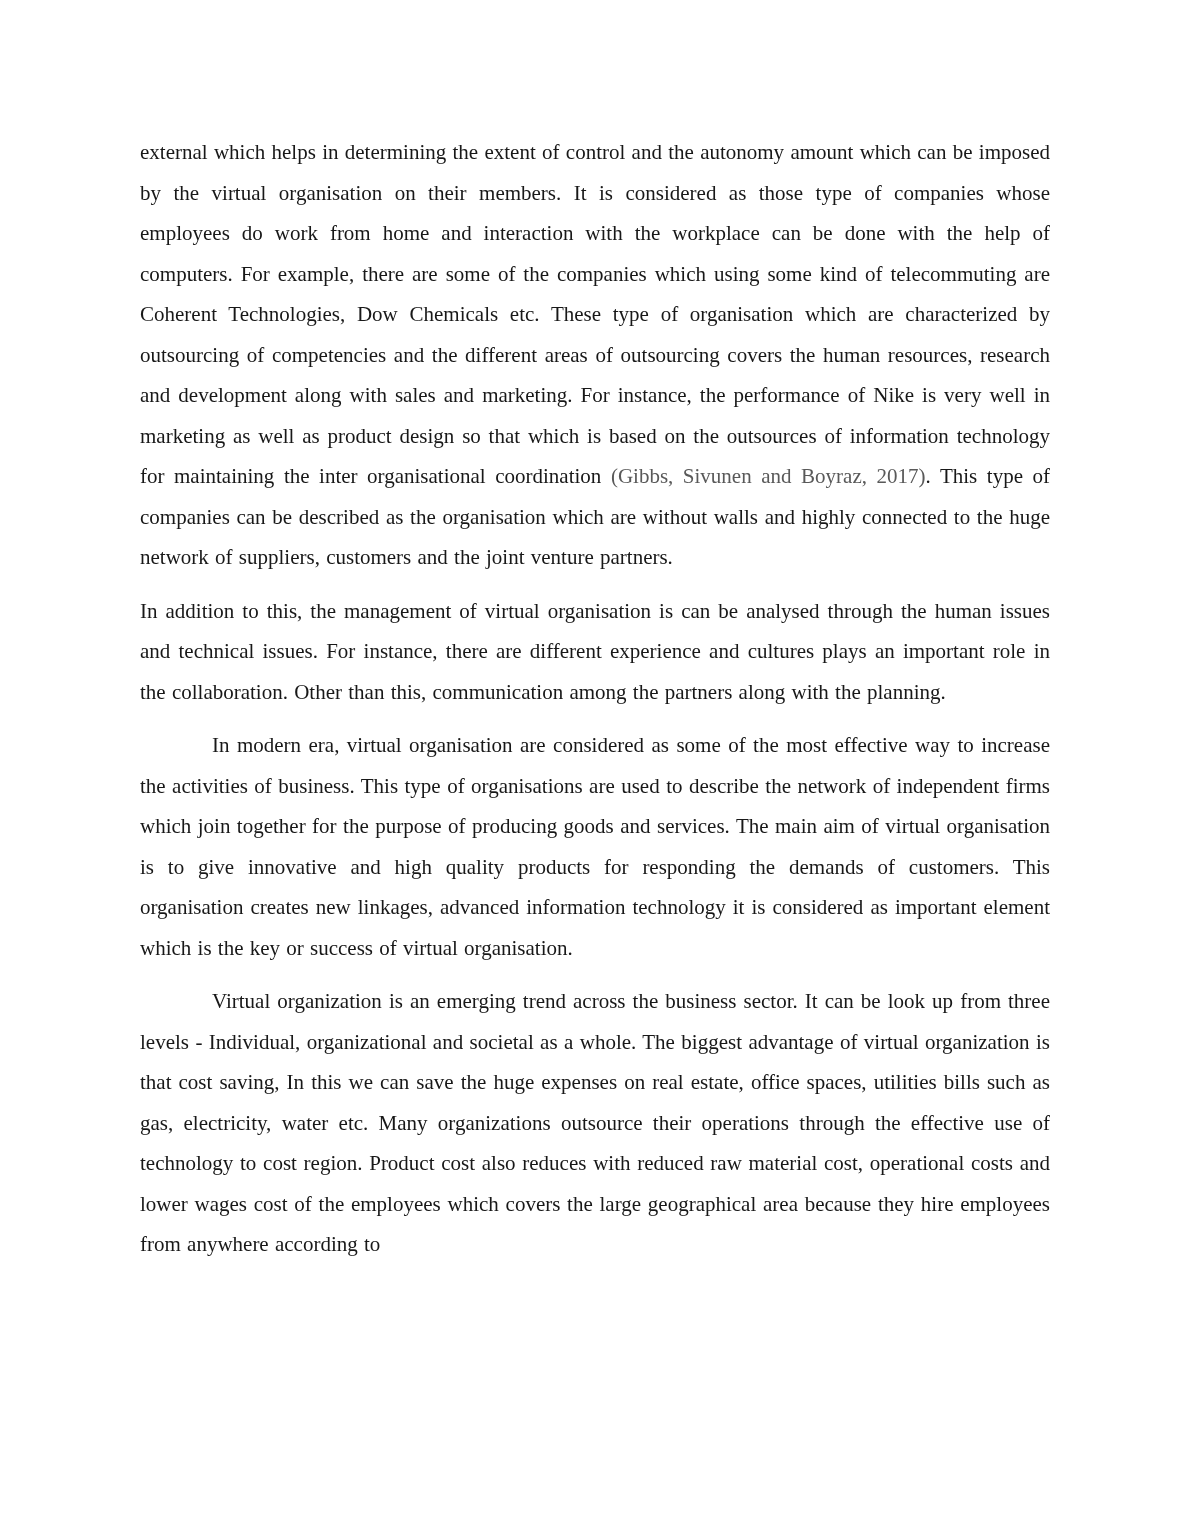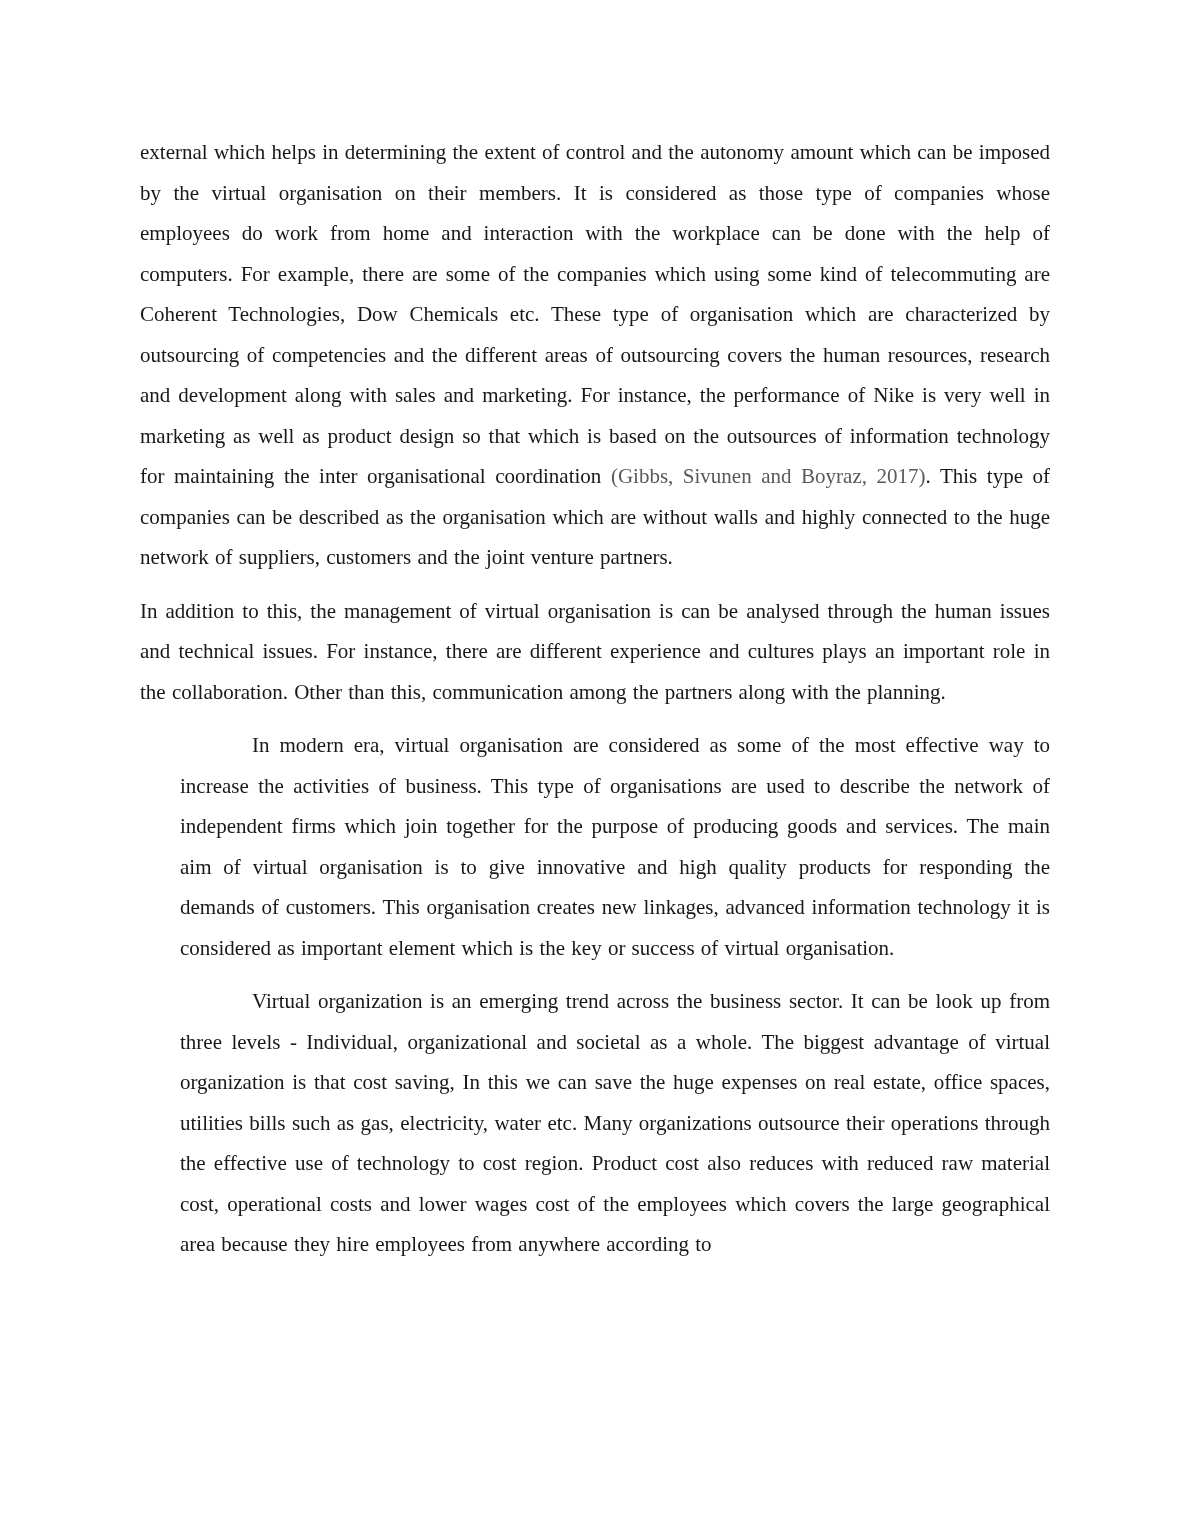--- a/index.html
+++ b/index.html
@@ -23,21 +23,20 @@
   }
   .para {
     font-size: 21px;
     line-height: 40.5px;
     text-align: justify;
     margin: 0 0 13px 0;
     word-spacing: 1px;
   }
   .para.indented {
     text-indent: 72px;
-    margin-left: 40px;
   }
   .citation {
     color: #595959;
   }
 </style>
 </head>
 <body>
 
 <div class="page">
 

